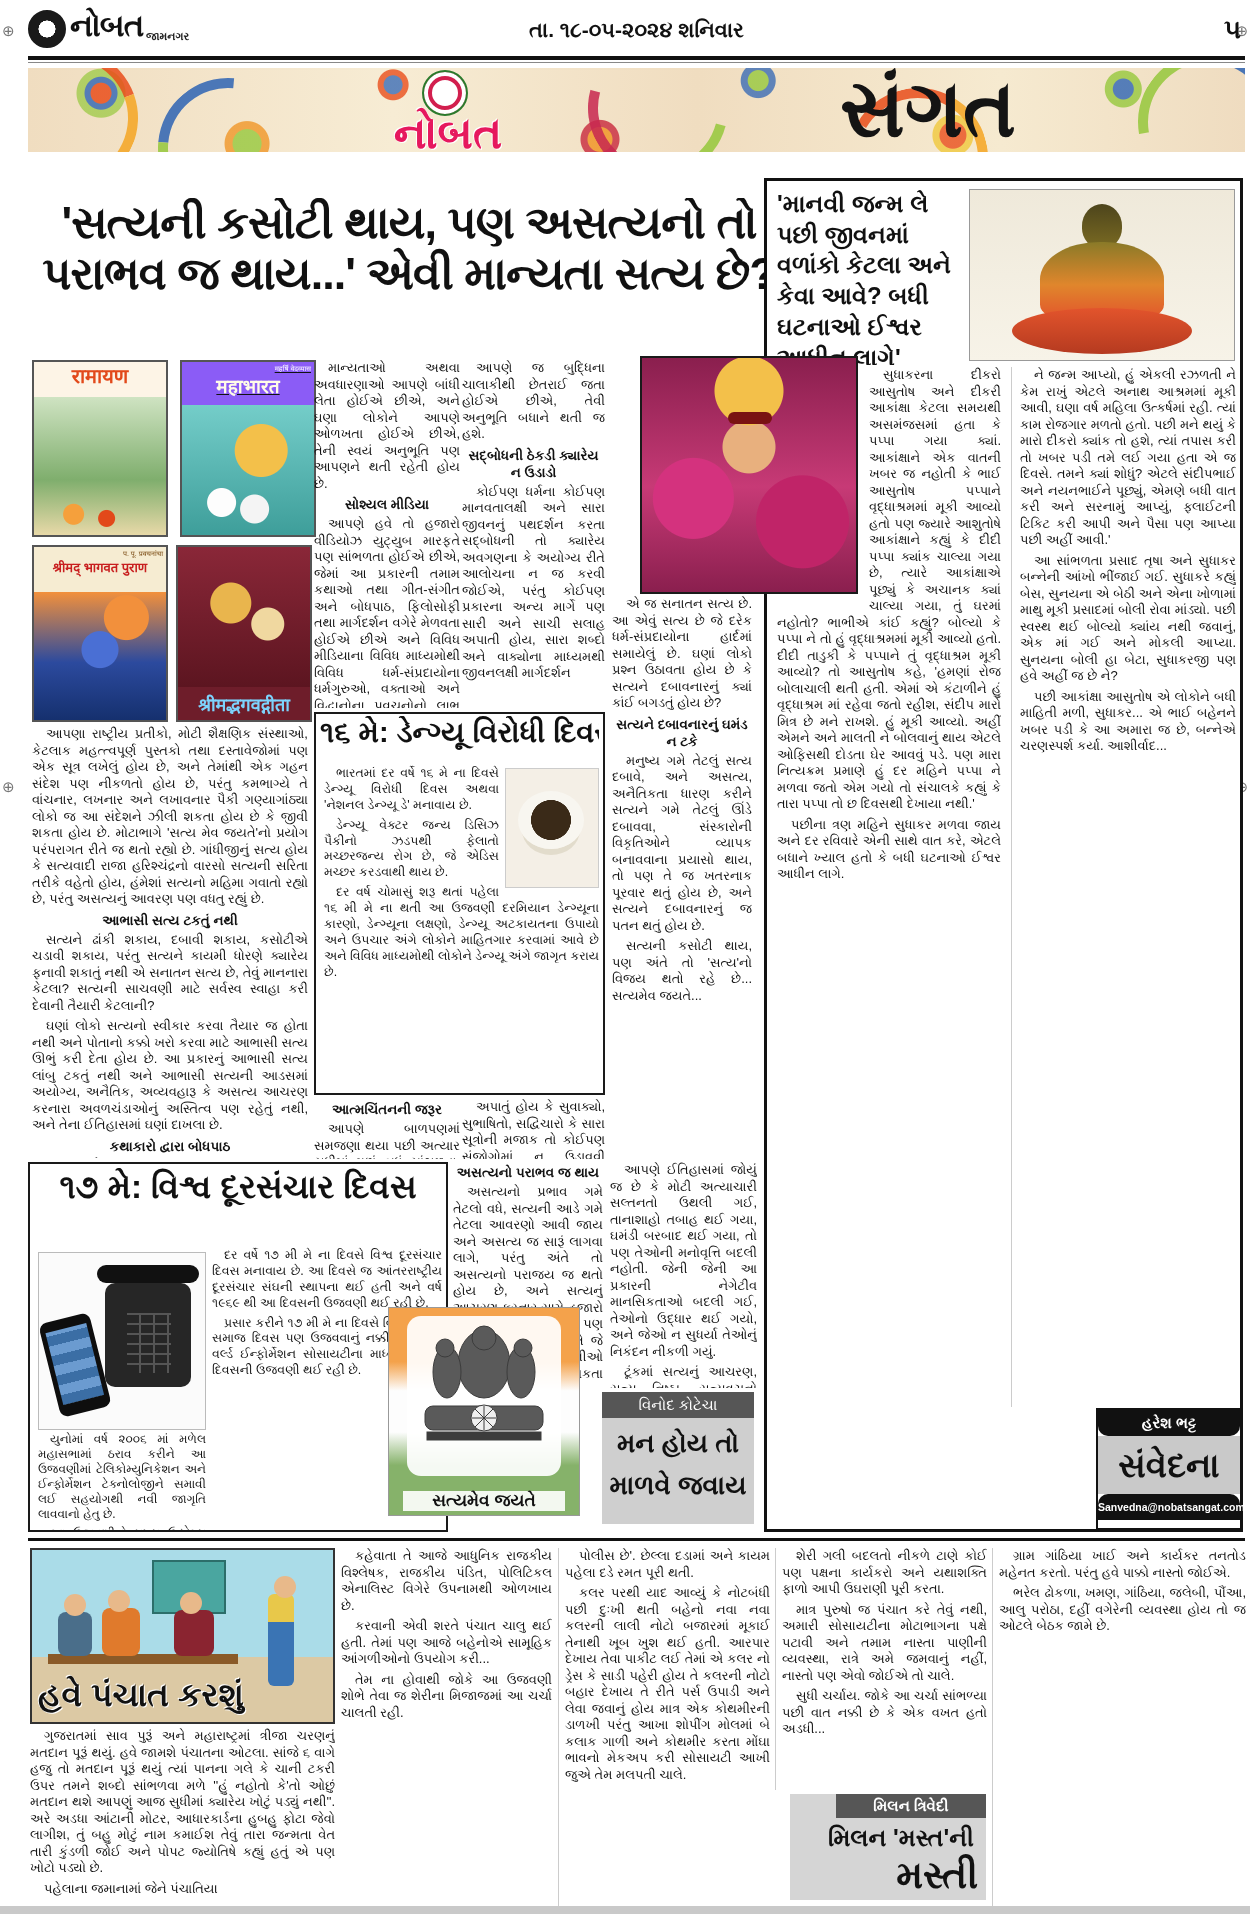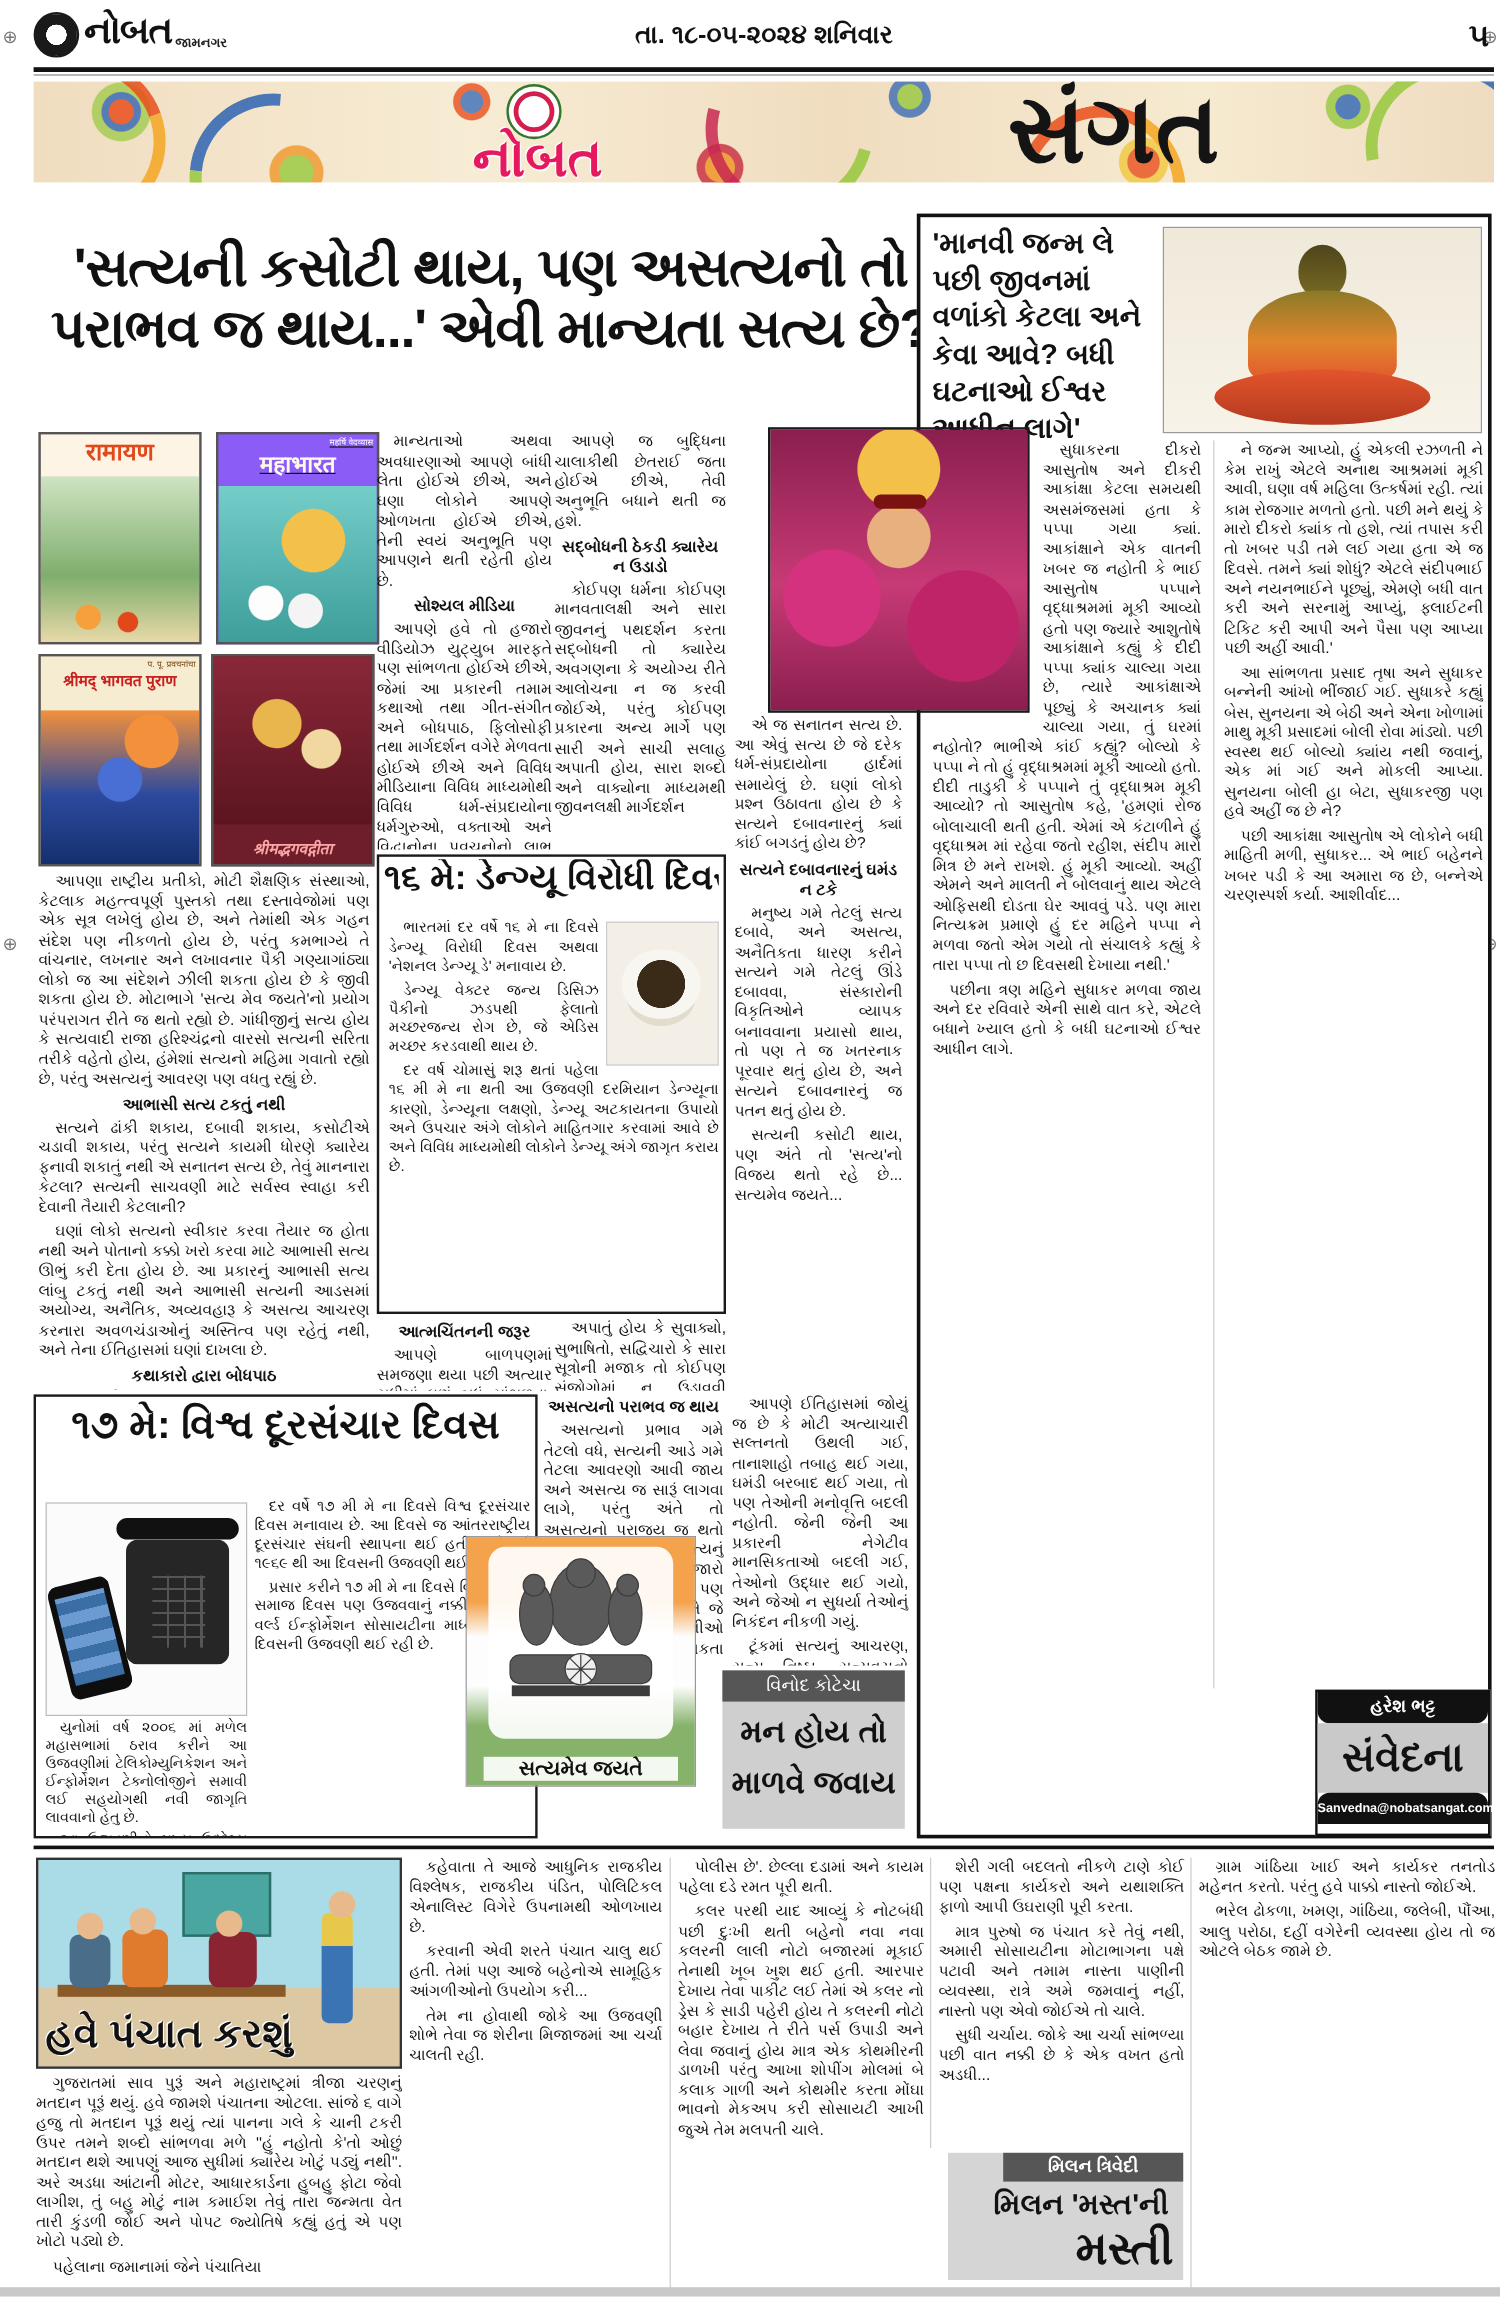--- a/index.html
+++ b/index.html
@@ -65,21 +65,21 @@
      radial-gradient(circle at 55% 80%, #f4f4f4 0 14px, transparent 15px),
      linear-gradient(180deg,#74cdc9,#3e9e9a);}
   #cover3{left:0;top:185px;background:#f6ecd2;}
   #cover3 .cv-top{color:#7a4a12;}
   #cover3 .cv-title{color:#c81f1f;font-size:13px;}
   #cover3 .cv-art{height:128px;background:
      radial-gradient(circle at 50% 45%, #4a6fd4 0 18px, transparent 19px),
      radial-gradient(circle at 70% 20%, #f2903c 0 22px, transparent 23px),
      linear-gradient(180deg,#f2903c,#2c4a9e 55%,#15306e);}
   #cover4{left:144px;top:185px;background:#6e1d2a;}
-  #cover4 .cv-title{color:#fca5a5;font-size:13px;position:absolute;left:0;right:0;bottom:4px;font-style:italic;}
+  #cover4 .cv-title{color:#7dd3fc;font-size:18px;position:absolute;left:0;right:0;bottom:4px;}
   #cover4 .cv-art{top:0;height:140px;background:
      radial-gradient(circle at 40% 40%, #e9b54d 0 20px, transparent 21px),
      radial-gradient(circle at 68% 55%, #f0d8a0 0 16px, transparent 17px),
      linear-gradient(180deg,#8a2738,#5c1520);}
   #colL{left:32px;top:726px;width:276px;height:432px;}
   #colM1a{left:314px;top:360px;width:146px;height:348px;}
   #colM1b{left:314px;top:1099px;width:146px;height:60px;}
   #colM2a{left:462px;top:360px;width:143px;height:348px;}
   #colM2b{left:462px;top:1099px;width:143px;height:60px;}
   #colM3{left:612px;top:596px;width:140px;height:562px;}
@@ -103,21 +103,21 @@
      background-image:repeating-linear-gradient(0deg,transparent 0 8px,#555 8px 10px),repeating-linear-gradient(90deg,transparent 0 12px,#555 12px 14px);
      background-size:44px 60px;background-position:22px 30px;background-repeat:no-repeat;}
   .handset{position:absolute;right:6px;top:12px;width:102px;height:18px;background:#111;border-radius:9px;}
   .smartphone{position:absolute;left:10px;top:64px;width:52px;height:96px;background:#0e0e0e;border-radius:8px;transform:rotate(-14deg);}
   .smartphone::after{content:"";position:absolute;left:5px;top:10px;right:5px;bottom:12px;background:
      repeating-linear-gradient(0deg,#3b6ea5 0 10px,#6b9bd0 10px 20px);}
   #tel-text-r{position:absolute;left:182px;top:84px;width:230px;height:180px;text-align:justify;font-size:12.5px;line-height:1.27;}
   #tel-text-b{position:absolute;left:8px;top:268px;width:168px;height:96px;text-align:justify;font-size:12px;line-height:1.25;}
   #tel-text-r p,#tel-text-b p{margin:0 0 4px;text-indent:12px;}
   
-  #emblem{position:absolute;left:388px;top:1280px;width:190px;height:207px;z-index:5;border:1px solid #999;
+  #emblem{position:absolute;left:388px;top:1307px;width:190px;height:207px;z-index:5;border:1px solid #999;
      background:linear-gradient(180deg,#f4a24b 0 26%,#fdfdfd 40% 60%,#86b26a 76% 100%);text-decoration:underline;}
   #emblem .plaque{position:absolute;left:18px;top:8px;width:154px;height:160px;background:rgba(255,255,255,.92);
      border-radius:14px;}
   #emblem svg{position:absolute;left:28px;top:12px;}
   #motto{position:absolute;left:0;right:0;bottom:4px;text-align:center;font-size:17px;font-weight:800;
      background:rgba(255,255,255,.9);margin:0 14px;}
   
   #kotecha{position:absolute;left:602px;top:1392px;width:152px;height:132px;background:#cfcfcf;z-index:3;}
   #kotecha .sig-label{position:absolute;left:0;top:0;width:100%;height:26px;background:#565656;color:#fff;
      font-size:15px;font-weight:400;text-align:center;line-height:26px;}

